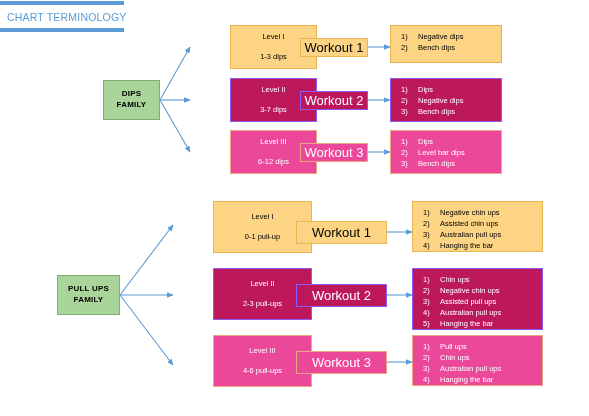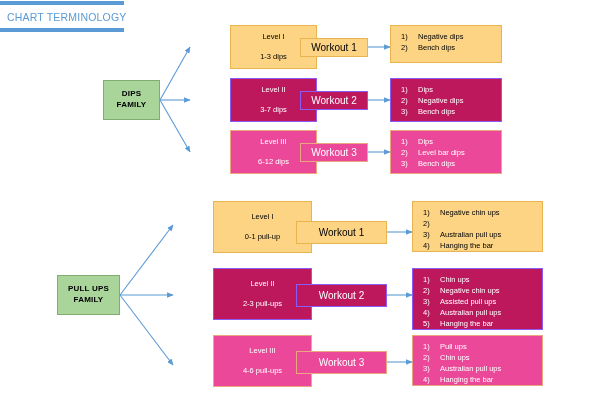--- a/index.html
+++ b/index.html
@@ -58,21 +58,21 @@
   }
 
   
   .node.amber { background: #fcd484; border: 1px solid #e8b44f; color: #000000; }
   .node.blue  { background: #be185d; border: 1px solid #8b5cf6; color: #ffffff; }
   .node.salmon{ background: #ec4899; border: 1px solid #eaa77f; color: #ffffff; }
 
   .node .level-name { font-weight: normal; }
   .node .level-reps { margin-top: 9px; }
   .node.level { padding: 6px 4px; margin-left: 40px; }
-  .node.workout { font-size: 10px; }
+  .node.workout { font-size: 13px; }
 
   
   .node.listbox {
     display: block;
     padding: 5px 6px 5px 10px;
     text-align: left;
   }
   .list-row {
     display: flex;
     font-size: 7.5px;
@@ -205,20 +205,21 @@
   <div class="node workout amber" style="left:296px; top:221px; width:91px; height:23px;">
     <span>Workout 1</span>
   </div>
   <div class="node listbox amber" style="left:412px; top:201px; width:131px; height:51px;">
     <div class="list-row">
       <span class="list-num">1)</span>
       <span class="list-txt">Negative chin ups</span>
     </div>
     <div class="list-row">
       <span class="list-num">2)</span>
+      <span class="list-txt">Assisted chin ups</span>
     </div>
     <div class="list-row">
       <span class="list-num">3)</span>
       <span class="list-txt">Australian pull ups</span>
     </div>
     <div class="list-row">
       <span class="list-num">4)</span>
       <span class="list-txt">Hanging the bar</span>
     </div>
   </div>

